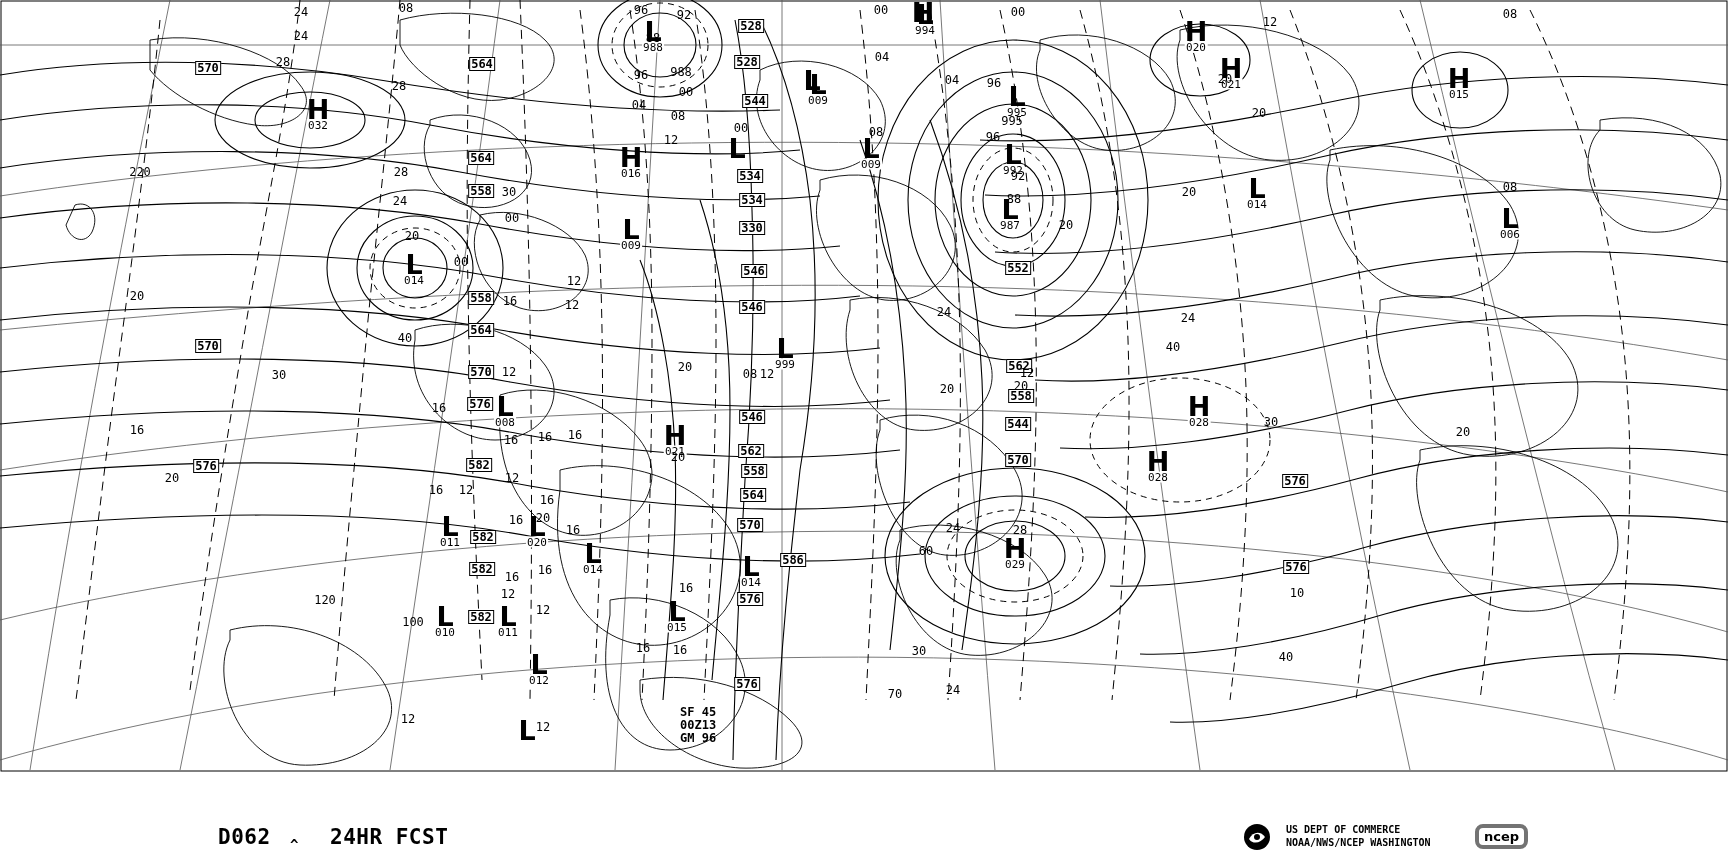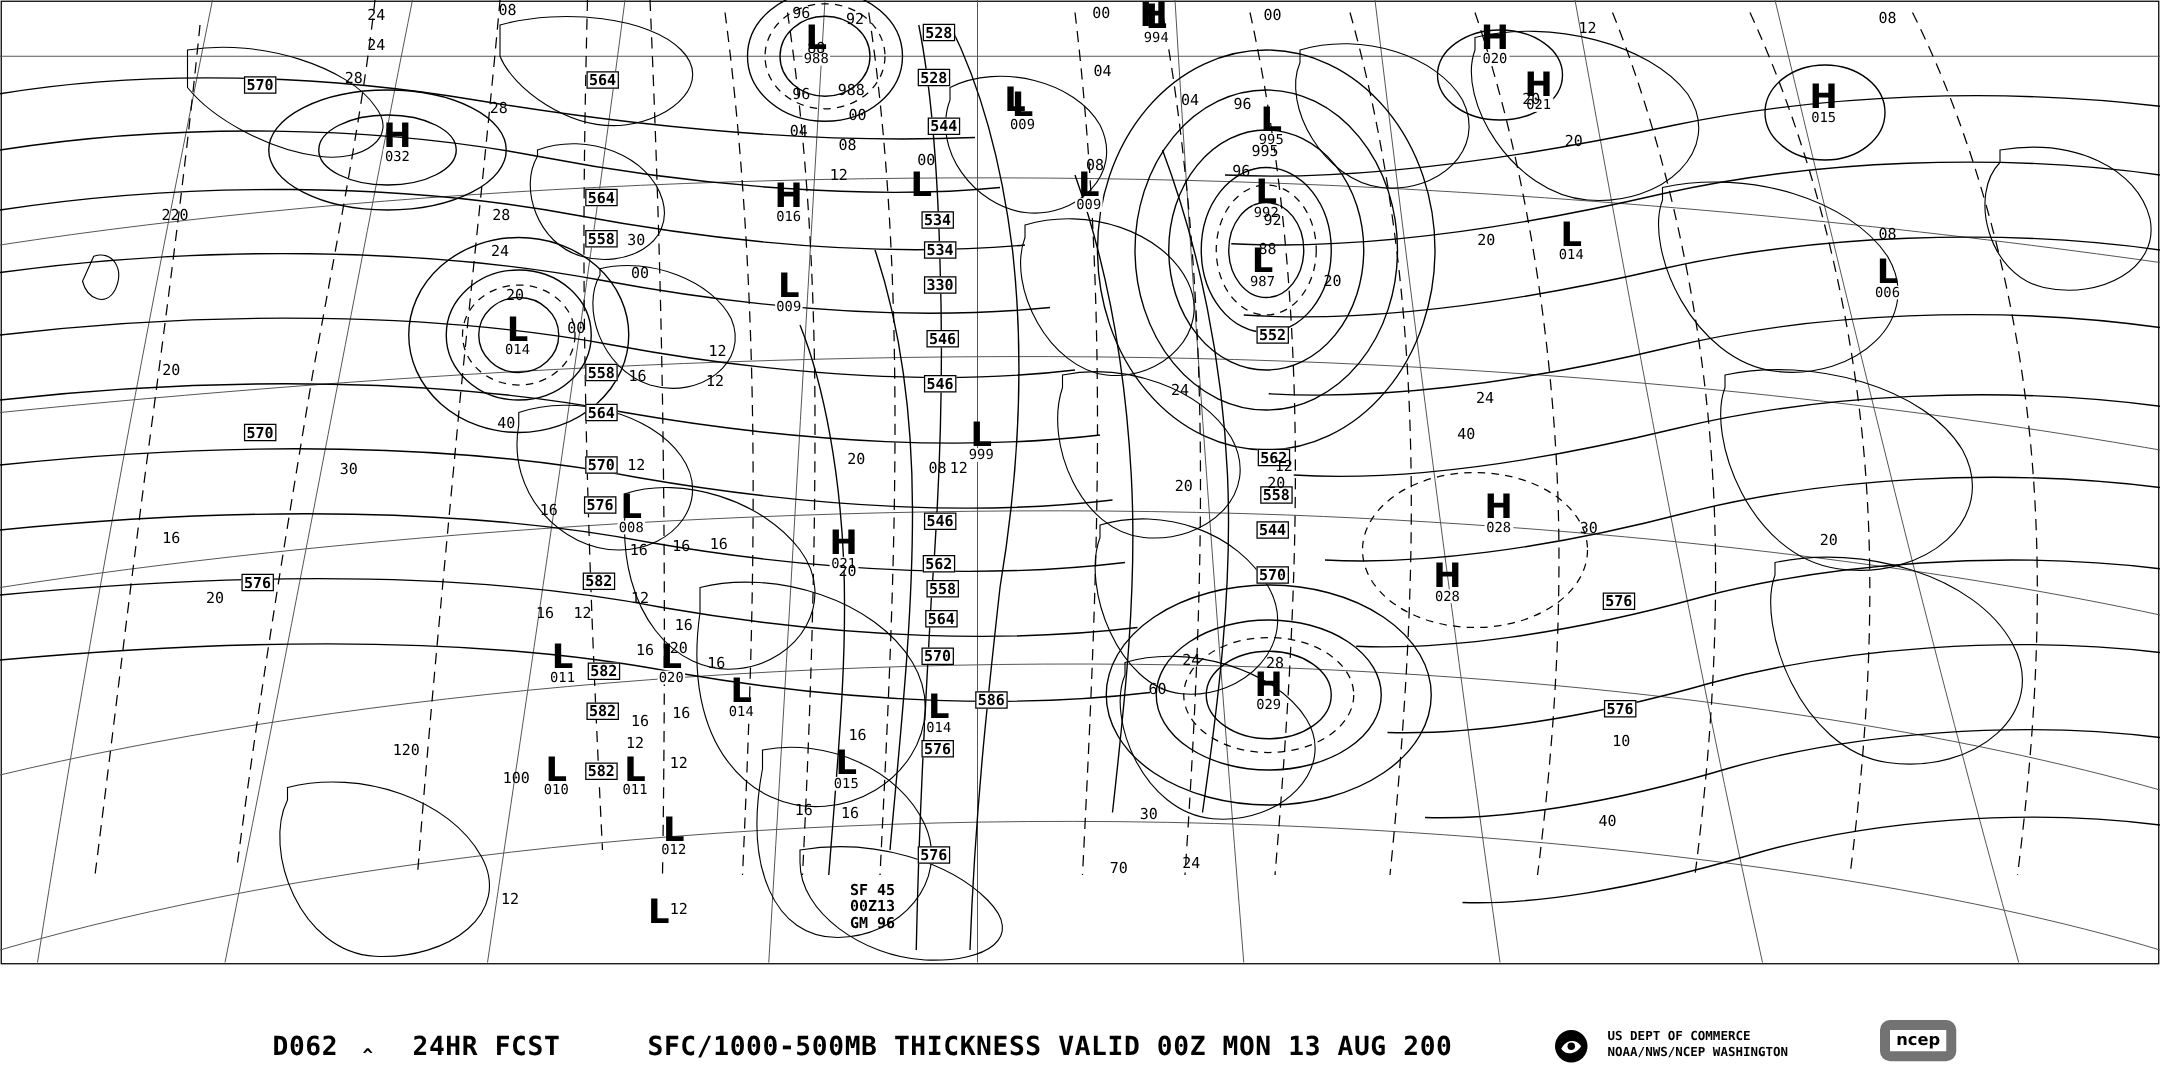--- a/index.html
+++ b/index.html
@@ -14,21 +14,21 @@
 
   
   .lbl{position:absolute;transform:translate(-50%,-50%);font-family:"DejaVu Sans Mono",monospace;font-size:12px;font-weight:bold;color:#000;background:#fff;border:1px solid #000;padding:0 1px;line-height:12px;white-space:nowrap;}
   .lbl.iso{border:none;background:transparent;font-weight:normal;font-size:12px;}
 
   
   #banner{position:absolute;left:0;bottom:0;width:1728px;height:40px;background:#fff;}
   #banner .bl{position:absolute;bottom:6px;font-family:"DejaVu Sans Mono",monospace;font-size:21px;font-weight:bold;letter-spacing:0.5px;color:#000;white-space:nowrap;}
   #banner .small{font-size:10px;font-weight:bold;letter-spacing:0;margin-top:12px;}
   .noaa-logo{position:absolute;bottom:4px;left:1243px;width:28px;height:28px;}
-  .ncep-badge{position:absolute;bottom:6px;left:1475px;border:8px solid #737373;border-radius:8px;padding:1px 5px;font-family:"DejaVu Sans",sans-serif;font-size:13px;font-weight:bold;margin-left:29px;}
+  .ncep-badge{position:absolute;bottom:6px;left:1475px;border:4px solid #737373;border-radius:8px;padding:1px 5px;font-family:"DejaVu Sans",sans-serif;font-size:13px;font-weight:bold;}
   .sfcbox{position:absolute;font-family:"DejaVu Sans Mono",monospace;font-size:12px;font-weight:bold;line-height:13px;color:#000;}
 </style>
 </head>
 <body>
 
 <div id="chart">
 
   <svg id="mapsvg" viewBox="0 0 1728 855" xmlns="http://www.w3.org/2000/svg">
     <rect x="0" y="0" width="1728" height="855" fill="#ffffff"></rect>
     <g stroke="#000" fill="none" stroke-width="1">
@@ -429,21 +429,20 @@
   <div class="sfcbox" style="left:680px;top:706px;">
     <div>SF 45</div>
     <div>00Z13</div>
     <div>GM 96</div>
   </div>
 
   <div id="banner">
     <div class="bl" style="left:218px;">D062</div>
     <div class="bl" style="left:290px;bottom:2px;font-size:14px;">^</div>
     <div class="bl" style="left:330px;">24HR FCST</div>
-    <div class="bl" style="left:518px;">SFC/1000-500MB THICKNESS VALID 00Z MON 13 AUG 200</div>
 
     <svg class="noaa-logo" viewBox="0 0 28 28">
       <circle cx="14" cy="14" r="13" fill="#000"></circle>
       <path d="M6,16 C10,8 18,8 22,14 C18,20 10,22 6,16 Z" fill="#fff"></path>
       <circle cx="14" cy="14" r="3" fill="#000"></circle>
     </svg>
 
     <div class="bl small" style="left:1286px;bottom:20px;">US DEPT OF COMMERCE</div>
     <div class="bl small" style="left:1286px;bottom:7px;">NOAA/NWS/NCEP WASHINGTON</div>
     <div class="ncep-badge">ncep</div>

